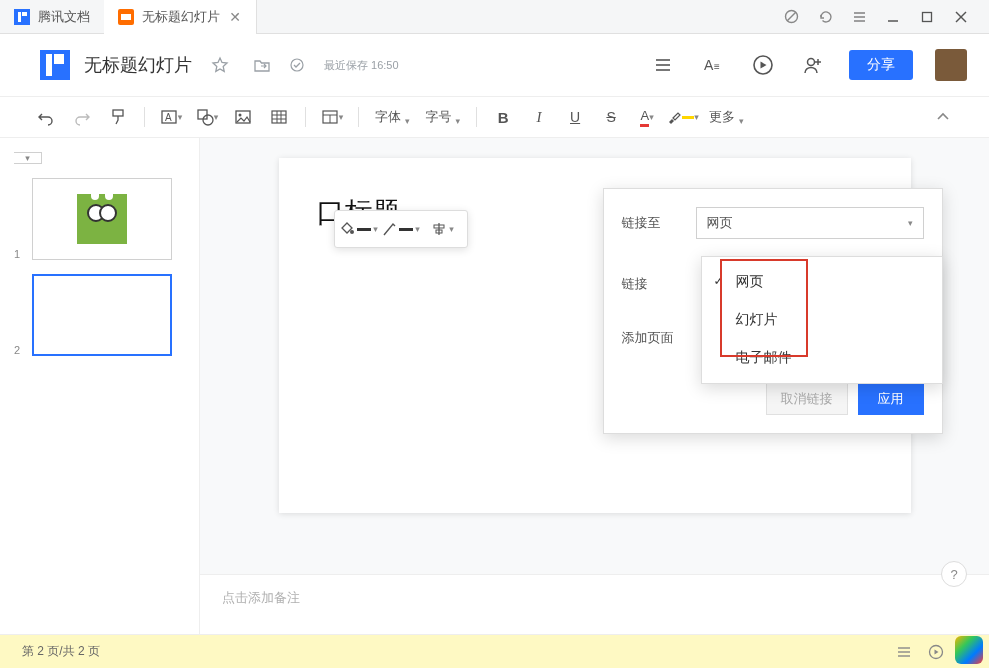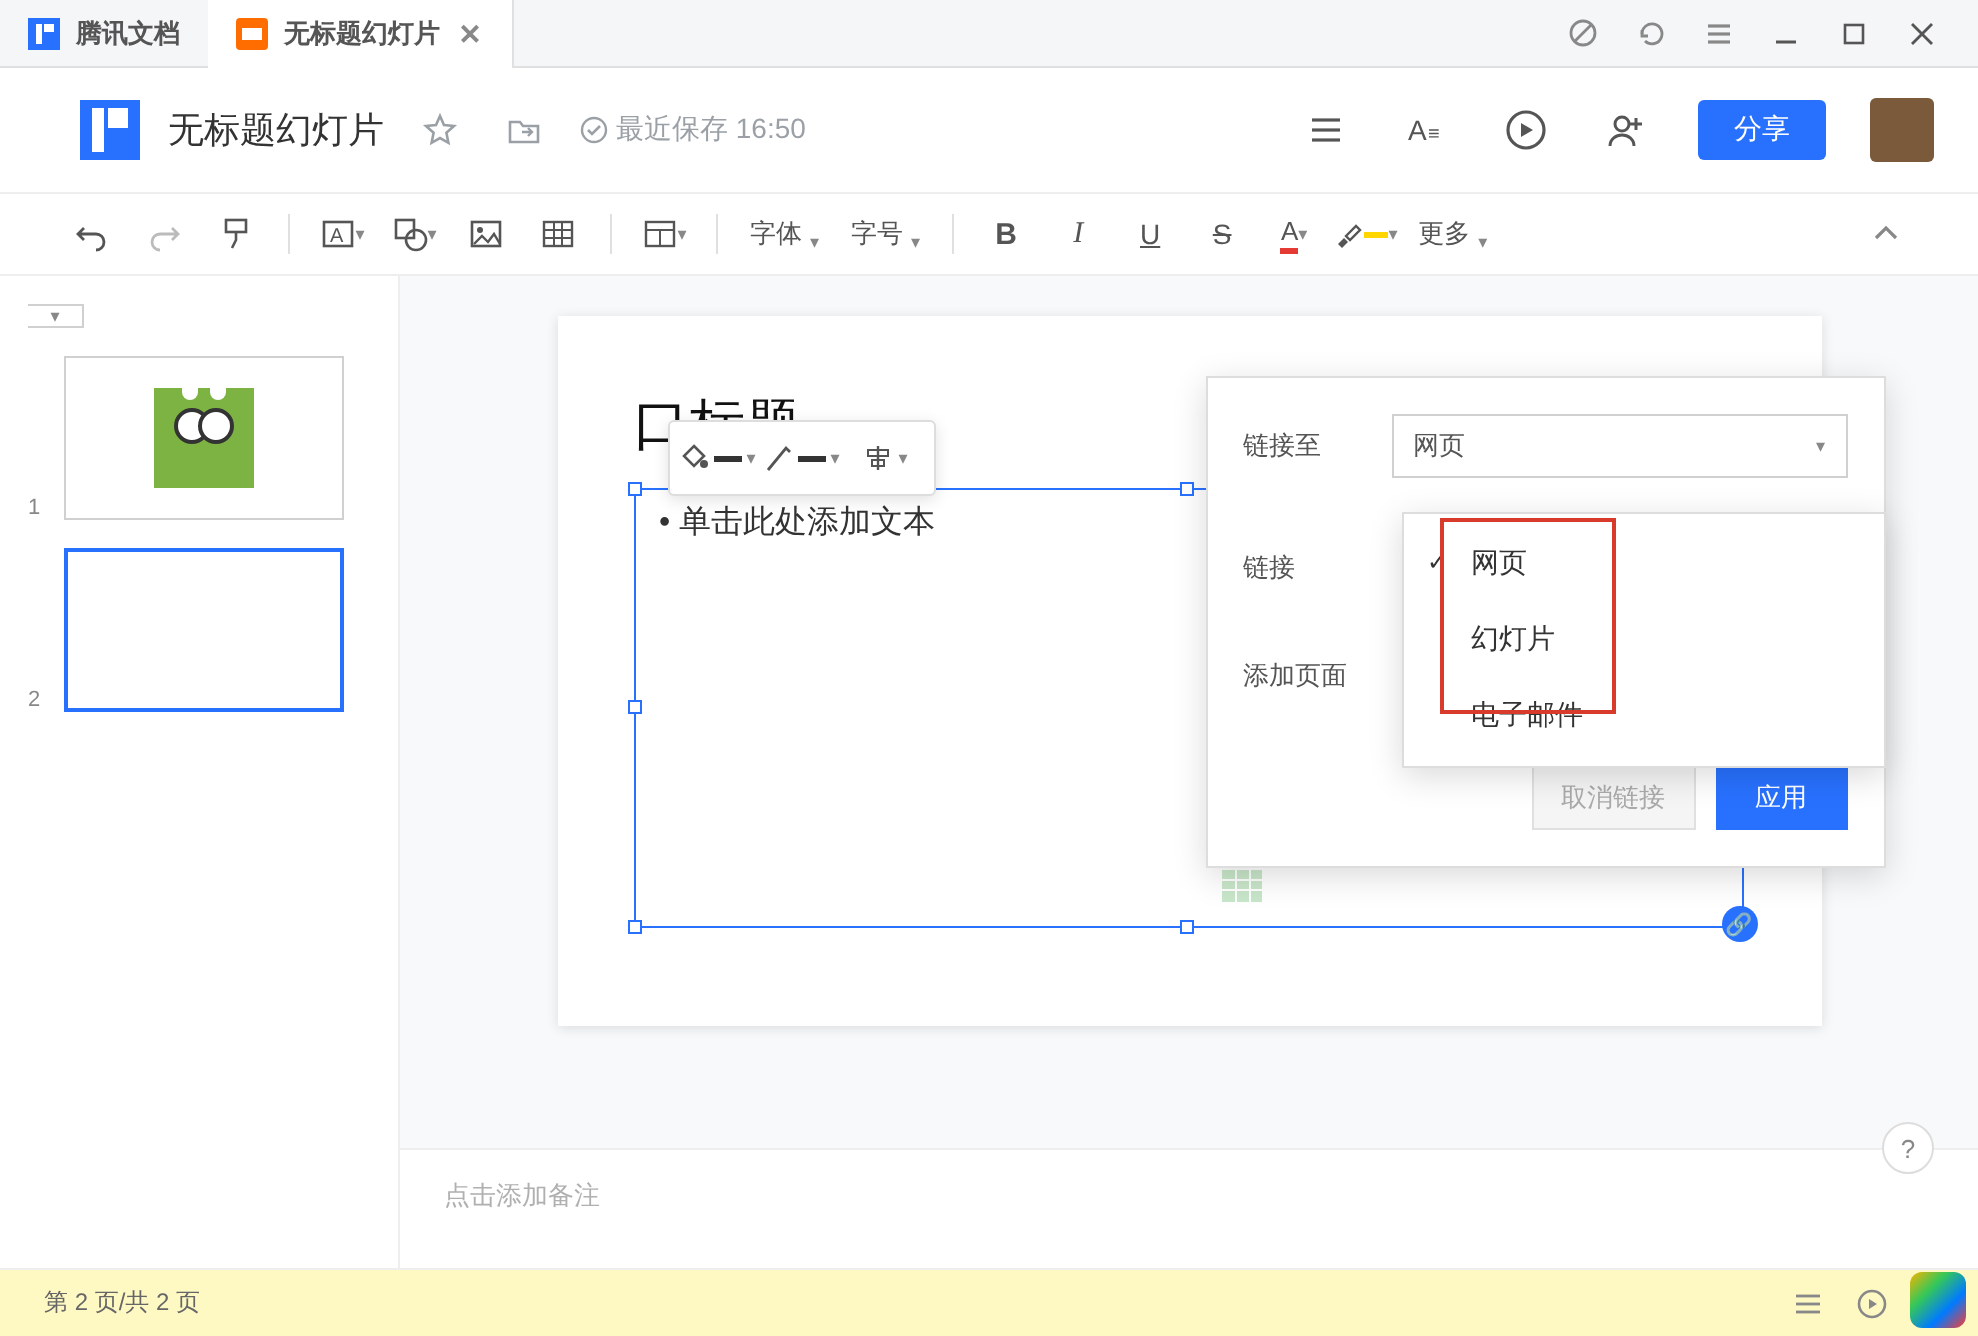--- a/index.html
+++ b/index.html
@@ -1,35 +1,35 @@
 <!DOCTYPE html>
 <html><head>
 <meta charset="utf-8">
 <style>
 * { box-sizing: border-box; margin: 0; padding: 0; }
 body { font-family: "Microsoft YaHei", Arial, sans-serif; font-size: 13px; color: #333; background: #fff; width: 989px; height: 668px; overflow: hidden; position: relative; }
 
 
 .tab-bar { height: 34px; background: #f5f6f7; display: flex; align-items: center; border-bottom: 1px solid #e0e0e0; }
-.tab { height: 34px; display: flex; align-items: center; padding: 0 14px; gap: 8px; font-size: 13px; color: #555; font-weight: bold; }
+.tab { height: 34px; display: flex; align-items: center; padding: 0 14px; gap: 8px; font-size: 13px; color: #555; }
 .tab.active { background: #fff; border-right: 1px solid #e0e0e0; }
 .tab .favicon { width: 16px; height: 16px; display:flex; align-items:center; justify-content:center; }
 .tab .close { width: 14px; height:14px; display:flex;align-items:center;justify-content:center; color:#888; font-size:14px; }
 .tab-bar .spacer { flex: 1; }
 .tab-bar .win-controls { display:flex; gap: 18px; padding: 0 20px; color:#777; }
 .tab-bar .win-controls span { width:16px; height:16px; display:flex; align-items:center; justify-content:center; }
 
 
 .header { height: 62px; display:flex; align-items:center; padding: 0 22px 0 40px; gap: 14px; }
 .app-logo { width: 30px; height: 30px; background:#2871ff; position:relative; }
 .app-logo::after { content:''; position:absolute; left:6px; top:4px; width:6px; height:22px; background:#fff; }
 .app-logo::before { content:''; position:absolute; left:14px; top:4px; width:10px; height:10px; background:#fff; }
 .doc-title { font-size: 18px; color:#333; }
 .header .icon-btn { color:#9aa0a6; width:28px; height:28px; display:flex;align-items:center;justify-content:center; }
-.save-info { color:#9aa0a6; font-size:14px; display:flex; align-items:center; gap:4px; }
+.save-info { color:#9aa0a6; font-size:11px; display:flex; align-items:center; gap:20px; }
 .header .spacer { flex:1; }
 .header .right-icons { display:flex; align-items:center; gap:22px; color:#555; }
 .share-btn { background:#2871ff; color:#fff; border:none; padding: 6px 18px; border-radius:3px; font-size:14px; }
 .avatar { width:32px; height:32px; border-radius:3px; background:#7a5a3a; }
 
 
 .toolbar { height: 42px; border-top:1px solid #eee; border-bottom:1px solid #eee; display:flex; align-items:center; padding: 0 30px; gap:4px; color:#555; }
 .tb-btn { width:32px; height:30px; display:flex; align-items:center; justify-content:center; position:relative; }
 .tb-sep { width:1px; height:20px; background:#e0e0e0; margin: 0 6px; }
 .tb-text { font-size:13px; padding: 0 6px; display:flex; align-items:flex-end; gap:4px; }
@@ -369,41 +369,20 @@
           <span class="mtb-btn">
               <svg width="16" height="16">
                 <line x1="8" y1="2" x2="8" y2="14" stroke="#555" stroke-width="1.2"></line>
                 <rect x="3" y="4" width="10" height="3" fill="none" stroke="#555"></rect>
                 <rect x="5" y="9" width="6" height="3" fill="none" stroke="#555"></rect>
               </svg>
               <span class="caret">▾</span>
             </span>
         </div>
 
-        <div class="content-box">
-          <div class="handle h-tl"></div>
-          <div class="handle h-tm"></div>
-          <div class="handle h-tr"></div>
-          <div class="handle h-ml"></div>
-          <div class="handle h-mr"></div>
-          <div class="handle h-bl"></div>
-          <div class="handle h-bm"></div>
-          <div class="handle h-br"></div>
-          <div class="content-text">• 单击此处添加文本</div>
-          <div style="position:absolute; right:240px; bottom:12px; display:flex;">
-            <svg width="20" height="16">
-                <rect width="20" height="16" fill="#c8e6c9"></rect>
-                <line x1="0" y1="5" x2="20" y2="5" stroke="#fff"></line>
-                <line x1="0" y1="10" x2="20" y2="10" stroke="#fff"></line>
-                <line x1="7" y1="0" x2="7" y2="16" stroke="#fff"></line>
-                <line x1="14" y1="0" x2="14" y2="16" stroke="#fff"></line>
-              </svg>
-          </div>
-          <div class="link-badge">🔗</div>
-        </div>
 
         <div class="link-popup">
           <div class="link-row">
             <span class="link-label">链接至</span>
             <div class="link-select">
               <span>网页</span>
               <span class="caret">▾</span>
             </div>
           </div>
           <div class="link-row">

